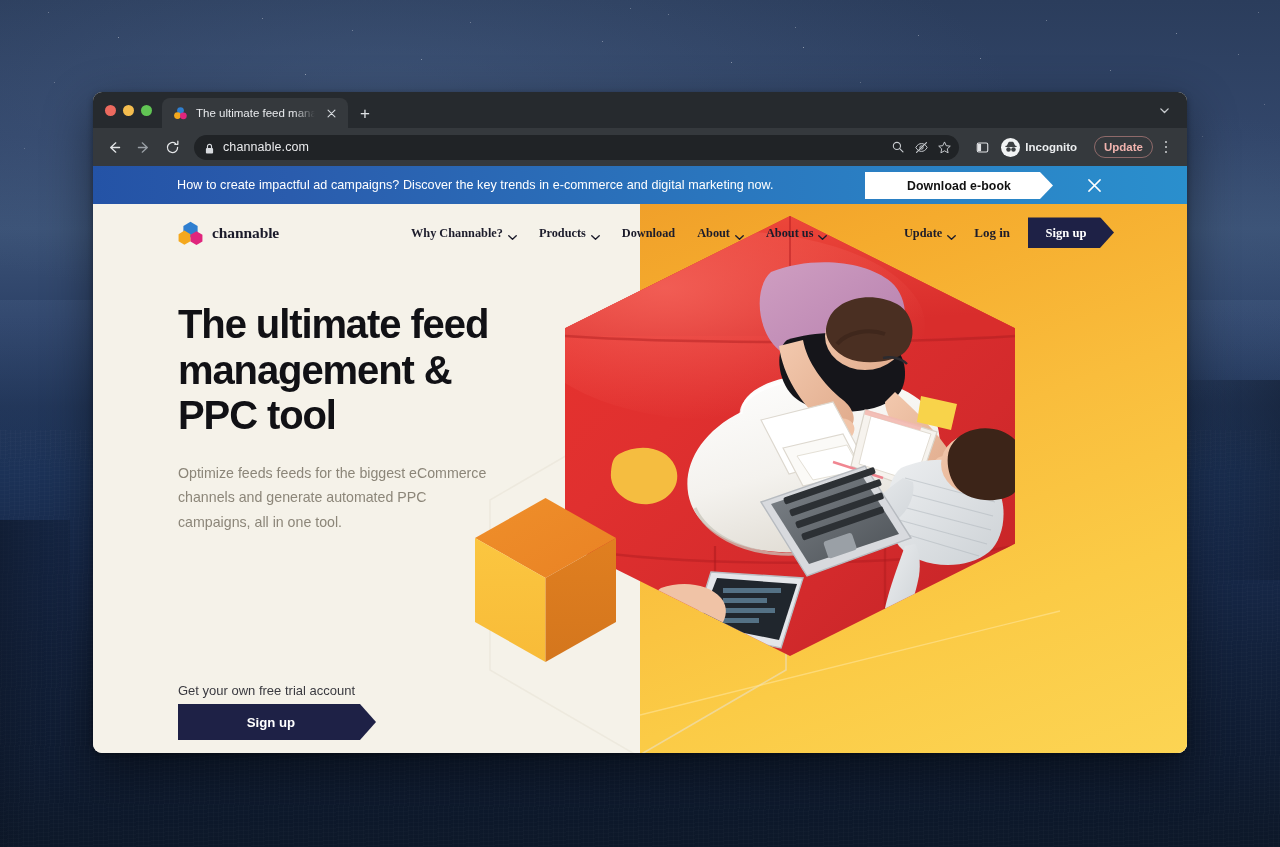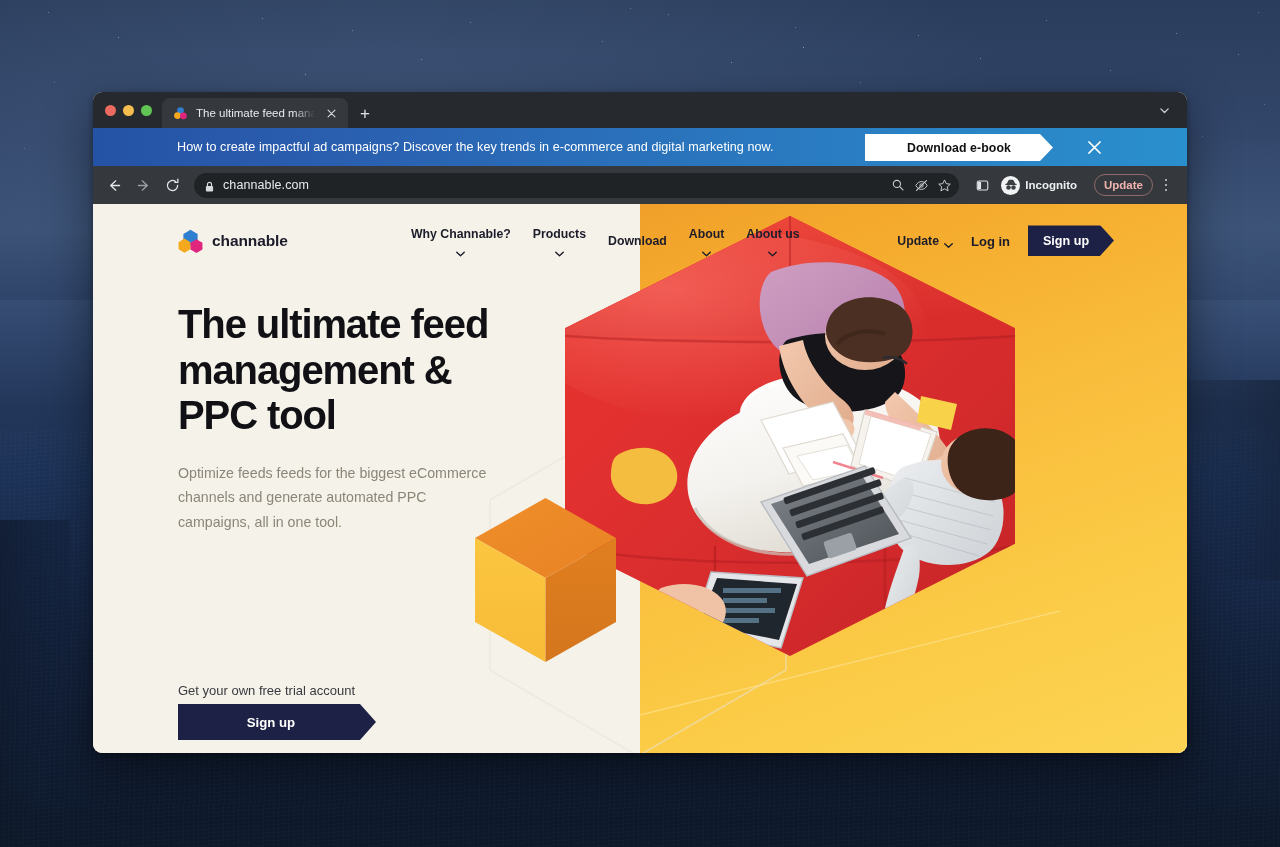--- a/index.html
+++ b/index.html
@@ -220,37 +220,37 @@
     clip-path: polygon(50% 0%, 100% 25.5%, 100% 74.5%, 50% 100%, 0% 74.5%, 0% 25.5%);
     overflow: hidden;
   }
   #photo-inner { position: absolute; inset: 0; }
 
   
   #cube { position: absolute; left: 380px; top: 292px; width: 145px; height: 168px; }
 
   
   #site-nav {
-    position: absolute; left: 0; top: 8px; right: 0; height: 57px;
-    display: flex; align-items: center;
+    position: absolute; left: 0; top: 0; right: 0; height: 57px;
+    display: flex; align-items: center; font-family: Liberation Serif, serif;
   }
   #brand {
     position: absolute; left: 85px; top: 50%; transform: translateY(-50%);
     display: flex; align-items: center; gap: 9px;
   }
   #brand-mark { width: 25px; height: 25px; position: relative; }
   #brand-text { font-size: 15.5px; font-weight: 700; color: #1b1b2a; letter-spacing: -.1px; }
 
   #nav-links {
     position: absolute; left: 318px; top: 50%; transform: translateY(-50%);
     display: flex; align-items: center; gap: 22px;
   }
   .nav-link {
     display: flex; align-items: center; gap: 5px;
-    font-size: 12.3px; font-weight: 700; color: #1c1c2b; white-space: nowrap; flex-direction: column;
+    font-size: 12.3px; font-weight: 700; color: #1c1c2b; white-space: nowrap;
   }
   .chev { width: 9px; height: 6px; flex: 0 0 9px; }
 
   #nav-right {
     position: absolute; right: 85px; top: 50%; transform: translateY(-50%);
     display: flex; align-items: center; gap: 18px;
   }
   #nav-lang { display: flex; align-items: center; gap: 5px; font-size: 12.3px; font-weight: 700; color: #1c1c2b; }
   #nav-login { font-size: 13px; font-weight: 700; color: #1c1c2b; }
   #nav-signup {
@@ -353,32 +353,20 @@
 
       <div id="new-tab">+</div>
 
       <div id="tabstrip-chevron">
         <svg viewBox="0 0 16 16" width="13" height="13">
           <path d="M3.5 6 L8 10.5 L12.5 6" stroke="#c6cacd" stroke-width="1.7" fill="none" stroke-linecap="round" stroke-linejoin="round"></path>
         </svg>
       </div>
     </div>
 
-    <div id="promo">
-      <div id="promo-text">How to create impactful ad campaigns? Discover the key trends in e-commerce and digital marketing now.</div>
-      <div id="promo-cta">
-        <span>Download e-book</span>
-      </div>
-      <div id="promo-close">
-        <svg viewBox="0 0 22 22" width="19" height="19">
-          <path d="M4.5 4.5 L17.5 17.5 M17.5 4.5 L4.5 17.5" stroke="#ffffff" stroke-width="1.7" fill="none" stroke-linecap="round"></path>
-        </svg>
-      </div>
-    </div>
-
     <div id="toolbar">
       <div class="tb-btn">
         <svg viewBox="0 0 20 20" width="17" height="17">
           <path d="M11.5 4.5 L5.5 10 L11.5 15.5 M5.5 10 H16" stroke="#e4e6e8" stroke-width="1.5" fill="none" stroke-linecap="round" stroke-linejoin="round"></path>
         </svg>
       </div>
       <div class="tb-btn">
         <svg viewBox="0 0 20 20" width="17" height="17">
           <path d="M8.5 4.5 L14.5 10 L8.5 15.5 M14.5 10 H4" stroke="#9aa0a6" stroke-width="1.5" fill="none" stroke-linecap="round" stroke-linejoin="round"></path>
         </svg>
@@ -441,20 +429,32 @@
       </div>
 
       <div id="update-btn">
         <span>Update</span>
       </div>
 
       <div id="kebab">
         <i></i>
           <i></i>
           <i></i>
+      </div>
+    </div>
+
+    <div id="promo">
+      <div id="promo-text">How to create impactful ad campaigns? Discover the key trends in e-commerce and digital marketing now.</div>
+      <div id="promo-cta">
+        <span>Download e-book</span>
+      </div>
+      <div id="promo-close">
+        <svg viewBox="0 0 22 22" width="19" height="19">
+          <path d="M4.5 4.5 L17.5 17.5 M17.5 4.5 L4.5 17.5" stroke="#ffffff" stroke-width="1.7" fill="none" stroke-linecap="round"></path>
+        </svg>
       </div>
     </div>
 
     <div id="page">
 
       <div id="hero-right"></div>
 
       <div id="hex-outline">
         <svg viewBox="0 0 300 346" width="300" height="346">
           <polygon points="150,2 298,88 298,258 150,344 2,258 2,88" fill="none" stroke="#e8e3d6" stroke-width="1.6"></polygon>

